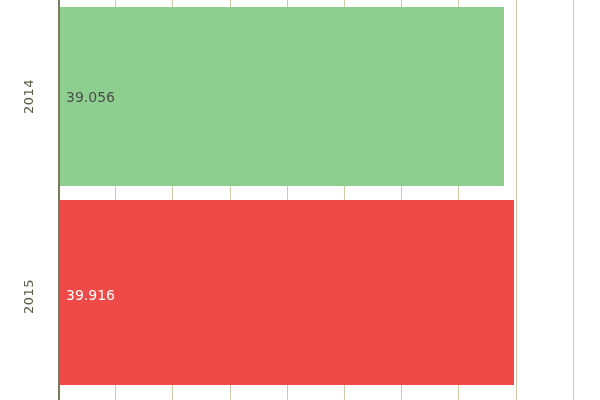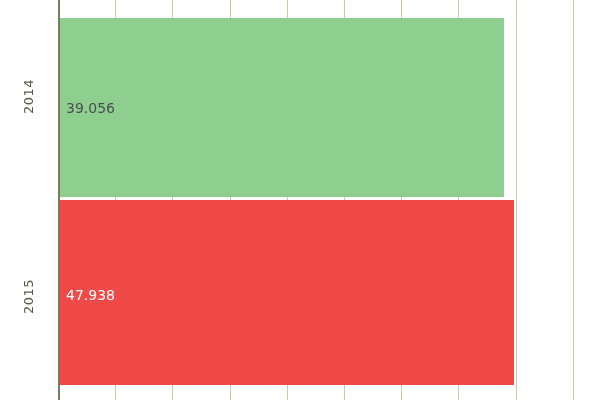--- a/index.html
+++ b/index.html
@@ -44,21 +44,21 @@
     z-index: 5;
   }
 
   
   .bar {
     position: absolute;
     left: 60px;
     z-index: 3;
   }
   .bar-2014 {
-    top: 18px;
+    top: 7px;
     height: 179px;
   }
   .bar-2015 {
     top: 200px;
     height: 185px;
   }
 
   
   .bar-label {
     position: absolute;
@@ -125,21 +125,21 @@
   <div class="gridline major" style="left:516px;"></div>
   <div class="gridline major" style="left:573px;"></div>
 
   <div class="axis-line"></div>
 
   <div class="bar bar-2014" style="width:444px;background:#8ecf8f;">
     <span class="bar-label bar-label-2014" style="position:absolute;top:83px;left:6px;">39.056</span>
   </div>
 
   <div class="bar bar-2015" style="width:454px;background:#ef4a47;">
-    <span class="bar-label bar-label-2015" style="position:absolute;top:88px;left:6px;">47.938</span>
+    <span class="bar-label bar-label-2015" style="position:absolute;top:88px;left:6px;">39.916</span>
   </div>
 
   <div class="cat-label cat-label-2014">
     <span>2014</span>
   </div>
   <div class="cat-label cat-label-2015">
     <span>2015</span>
   </div>
 
 </div>

